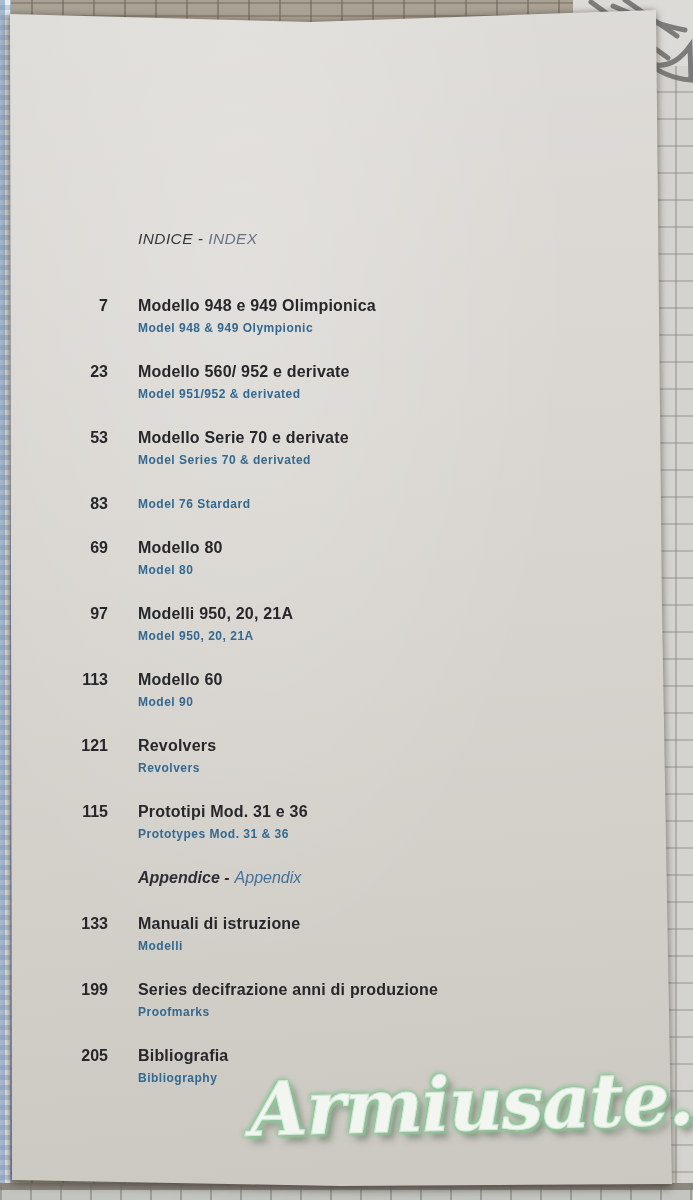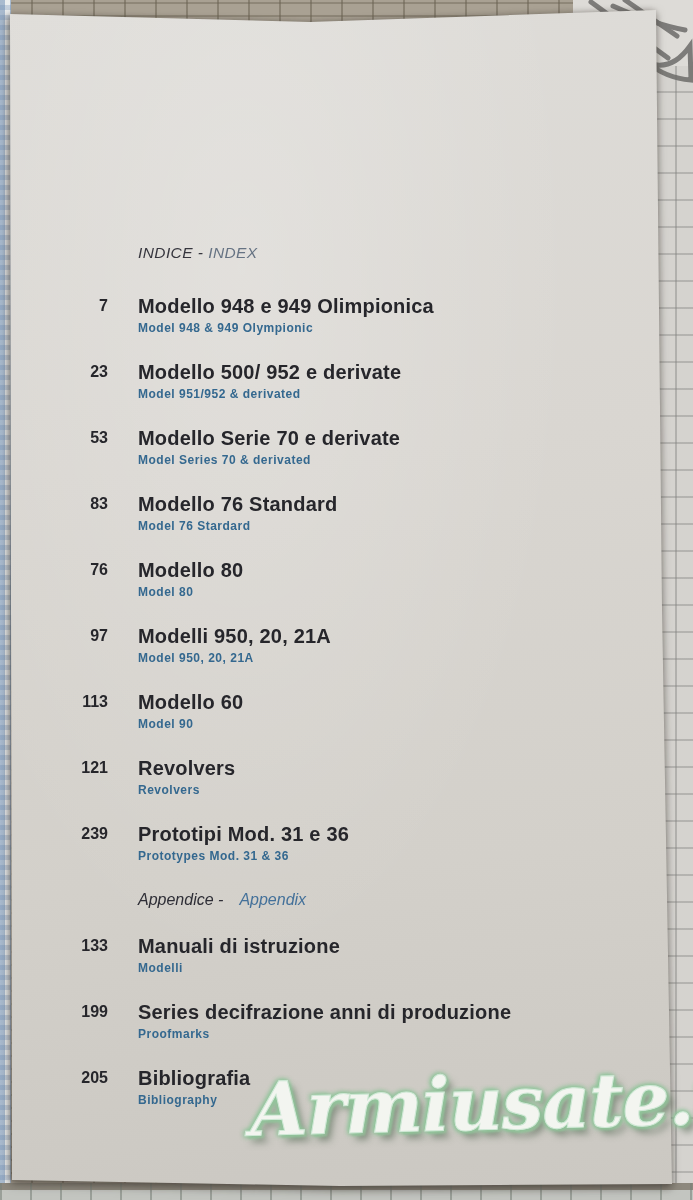--- a/index.html
+++ b/index.html
@@ -47,36 +47,36 @@
   .page-shadow{position:absolute;top:0;left:0;z-index:2;
     filter:drop-shadow(0 3px 4px rgba(55,50,42,.55)) drop-shadow(-3px 1px 3px rgba(60,55,48,.35));}
   .book-page{
     position:absolute;top:8px;left:10px;width:662px;height:1178px;
     background:
       radial-gradient(ellipse at 35% 22%, rgba(255,255,255,.20), rgba(255,255,255,0) 55%),
       linear-gradient(175deg,#dedcd8 0%, #d9d6d1 38%, #d3d0ca 72%, #cbc8c2 100%);
     clip-path:polygon(0px 6px, 300px 14px, 646px 2px, 652px 600px, 662px 1176px, 330px 1178px, 2px 1172px);
   }
   .toc-title{
-    position:absolute;left:128px;top:236px;
+    position:absolute;left:128px;top:222px;
     font-size:15.5px;font-style:italic;letter-spacing:.4px;white-space:nowrap;
   }
   .toc-title .t-it{color:#36363e;margin-right:5px;}
   .toc-title .t-en{color:#667383;}
   .toc-list{position:absolute;left:64px;top:287px;width:560px;}
   .entry{display:flex;margin-bottom:22px;}
   .entry .num{
     width:34px;text-align:right;flex:0 0 34px;margin-right:30px;
     font-weight:700;font-size:16px;line-height:22px;color:#26262b;
   }
   .entry .titles{flex:1;}
-  .line-it{font-weight:700;font-size:20px;line-height:22px;color:#26262b;letter-spacing:.2px;white-space:nowrap;}
+  .line-it{font-weight:700;font-size:16px;line-height:22px;color:#26262b;letter-spacing:.2px;white-space:nowrap;}
   .line-en{font-weight:700;font-size:12px;line-height:22px;color:#34688f;letter-spacing:.5px;white-space:nowrap;}
   .section-row{margin:0 0 24px 64px;font-size:16px;font-style:italic;line-height:22px;white-space:nowrap;}
-  .section-row .s-it{color:#2e2e36;margin-right:16px;}
+  .section-row .s-it{color:#2e2e36;margin-right:5px;font-weight:bold;}
   .section-row .s-en{color:#44719a;}
   
   .watermark{
     position:absolute;left:250px;top:1066px;z-index:5;
     font-family:"DejaVu Serif", serif;font-style:italic;font-weight:700;
     font-size:74px;line-height:1;white-space:nowrap;letter-spacing:-1px;
     transform:rotate(-1.5deg);
     color:#f3f5f0;
     -webkit-text-stroke:1px #cfe8d5;
     text-shadow:
@@ -115,43 +115,42 @@
     <div class="num">7</div>
     <div class="titles">
       <div class="line-it">Modello 948 e 949 Olimpionica</div>
       <div class="line-en">Model 948 &amp; 949 Olympionic</div>
     </div>
   </div>
 
   <div class="entry">
     <div class="num">23</div>
     <div class="titles">
-      <div class="line-it">Modello 500/ 952 e derivate</div>
+      <div class="line-it">Modello 560/ 952 e derivate</div>
       <div class="line-en">Model 951/952 &amp; derivated</div>
     </div>
   </div>
 
   <div class="entry">
     <div class="num">53</div>
     <div class="titles">
       <div class="line-it">Modello Serie 70 e derivate</div>
       <div class="line-en">Model Series 70 &amp; derivated</div>
     </div>
   </div>
 
   <div class="entry">
     <div class="num">83</div>
     <div class="titles">
-      <div class="line-it">Modello 76 Standard</div>
       <div class="line-en">Model 76 Stardard</div>
     </div>
   </div>
 
   <div class="entry">
-    <div class="num">76</div>
+    <div class="num">69</div>
     <div class="titles">
       <div class="line-it">Modello 80</div>
       <div class="line-en">Model 80</div>
     </div>
   </div>
 
   <div class="entry">
     <div class="num">97</div>
     <div class="titles">
       <div class="line-it">Modelli 950, 20, 21A</div>
@@ -169,21 +168,21 @@
 
   <div class="entry">
     <div class="num">121</div>
     <div class="titles">
       <div class="line-it">Revolvers</div>
       <div class="line-en">Revolvers</div>
     </div>
   </div>
 
   <div class="entry">
-    <div class="num">239</div>
+    <div class="num">115</div>
     <div class="titles">
       <div class="line-it">Prototipi Mod. 31 e 36</div>
       <div class="line-en">Prototypes Mod. 31 &amp; 36</div>
     </div>
   </div>
 
   <div class="section-row">
     <span class="s-it">Appendice -</span><span class="s-en">Appendix</span>
   </div>
 

